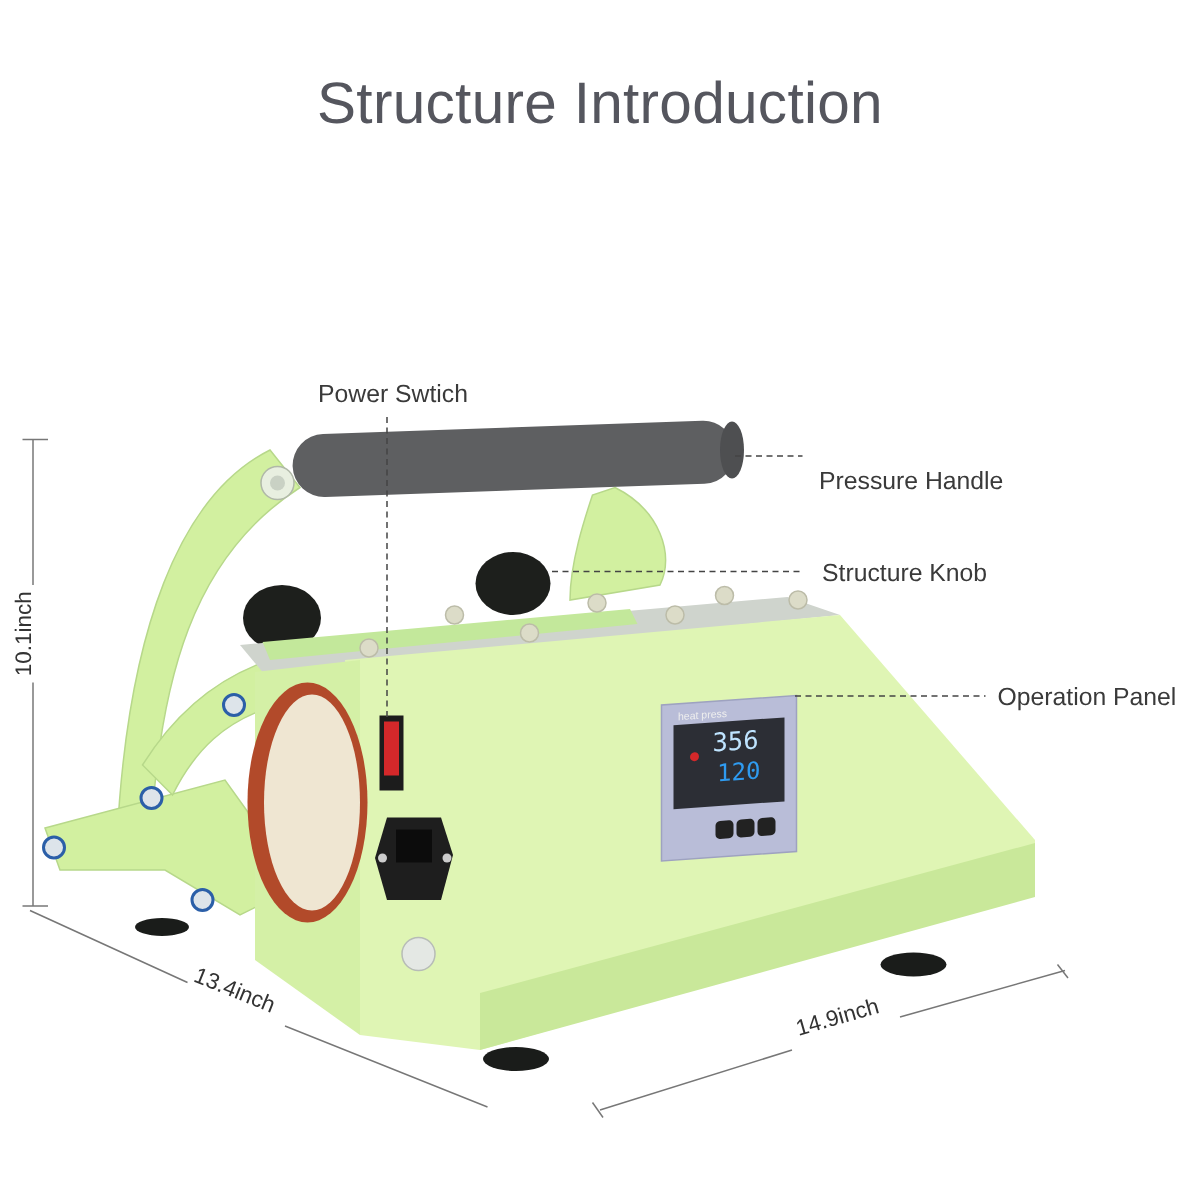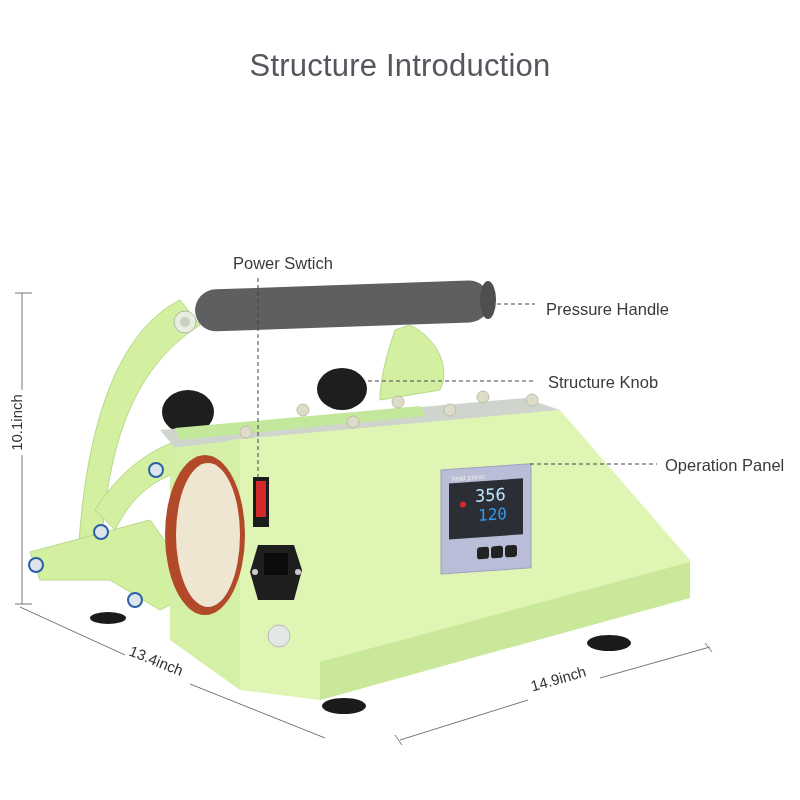--- a/index.html
+++ b/index.html
@@ -1,17 +1,17 @@
 <!DOCTYPE html>
 <html><head>
 <meta charset="utf-8">
 <style>
   html, body { margin: 0; padding: 0; background: #ffffff; }
   body { width: 800px; height: 800px; position: relative; overflow: hidden; font-family: "Liberation Sans", "DejaVu Sans", sans-serif; }
-  .title { position: absolute; left: 0; top: 48px; width: 800px; text-align: center; font-size: 31px; color: #55565e; letter-spacing: 0.2px; }
+  .title { position: absolute; left: 0; top: 48px; width: 800px; text-align: center; font-size: 39px; color: #55565e; letter-spacing: 0.2px; }
   .label { position: absolute; font-size: 16.5px; color: #3a3a3a; white-space: nowrap; }
   .dim { position: absolute; font-size: 15px; color: #333; white-space: nowrap; }
   svg.scene { position: absolute; left: 0; top: 0; }
 </style>
 </head>
 <body>
 
 <div class="title">Structure Introduction</div>
 
 <svg class="scene" width="800" height="800" viewBox="0 0 800 800">
@@ -113,20 +113,20 @@
     <line x1="490" y1="304" x2="535" y2="304"></line>
     <line x1="368" y1="381" x2="535" y2="381"></line>
     <line x1="530" y1="464" x2="657" y2="464"></line>
   </g>
 </svg>
 
 <div style="position:absolute;left:452px;top:474px;font-size:7px;color:#eee;transform:skewY(-4deg);">heat press</div>
 <div style="position:absolute;left:475px;top:485px;font-size:17px;color:#bfe4ff;font-family:'DejaVu Sans Mono',monospace;transform:skewY(-4deg);">356</div>
 <div style="position:absolute;left:478px;top:505px;font-size:16px;color:#2f9bf0;font-family:'DejaVu Sans Mono',monospace;transform:skewY(-4deg);">120</div>
 
-<div class="label" style="left:233px;top:254px;text-align:center;">Power Swtich</div>
-<div class="label" style="left:546px;top:300px;">Pressure Handle</div>
+<div class="label" style="left:212px;top:254px;text-align:center;">Power Swtich</div>
+<div class="label" style="left:546px;top:312px;">Pressure Handle</div>
 <div class="label" style="left:548px;top:373px;">Structure Knob</div>
 <div class="label" style="left:665px;top:456px;">Operation Panel</div>
 
 <div class="dim" style="left:-12px;top:414px;transform:rotate(-90deg);">10.1inch</div>
 <div class="dim" style="left:128px;top:652px;transform:rotate(22deg);">13.4inch</div>
 <div class="dim" style="left:530px;top:670px;transform:rotate(-16deg);">14.9inch</div>
 
 </body></html>

